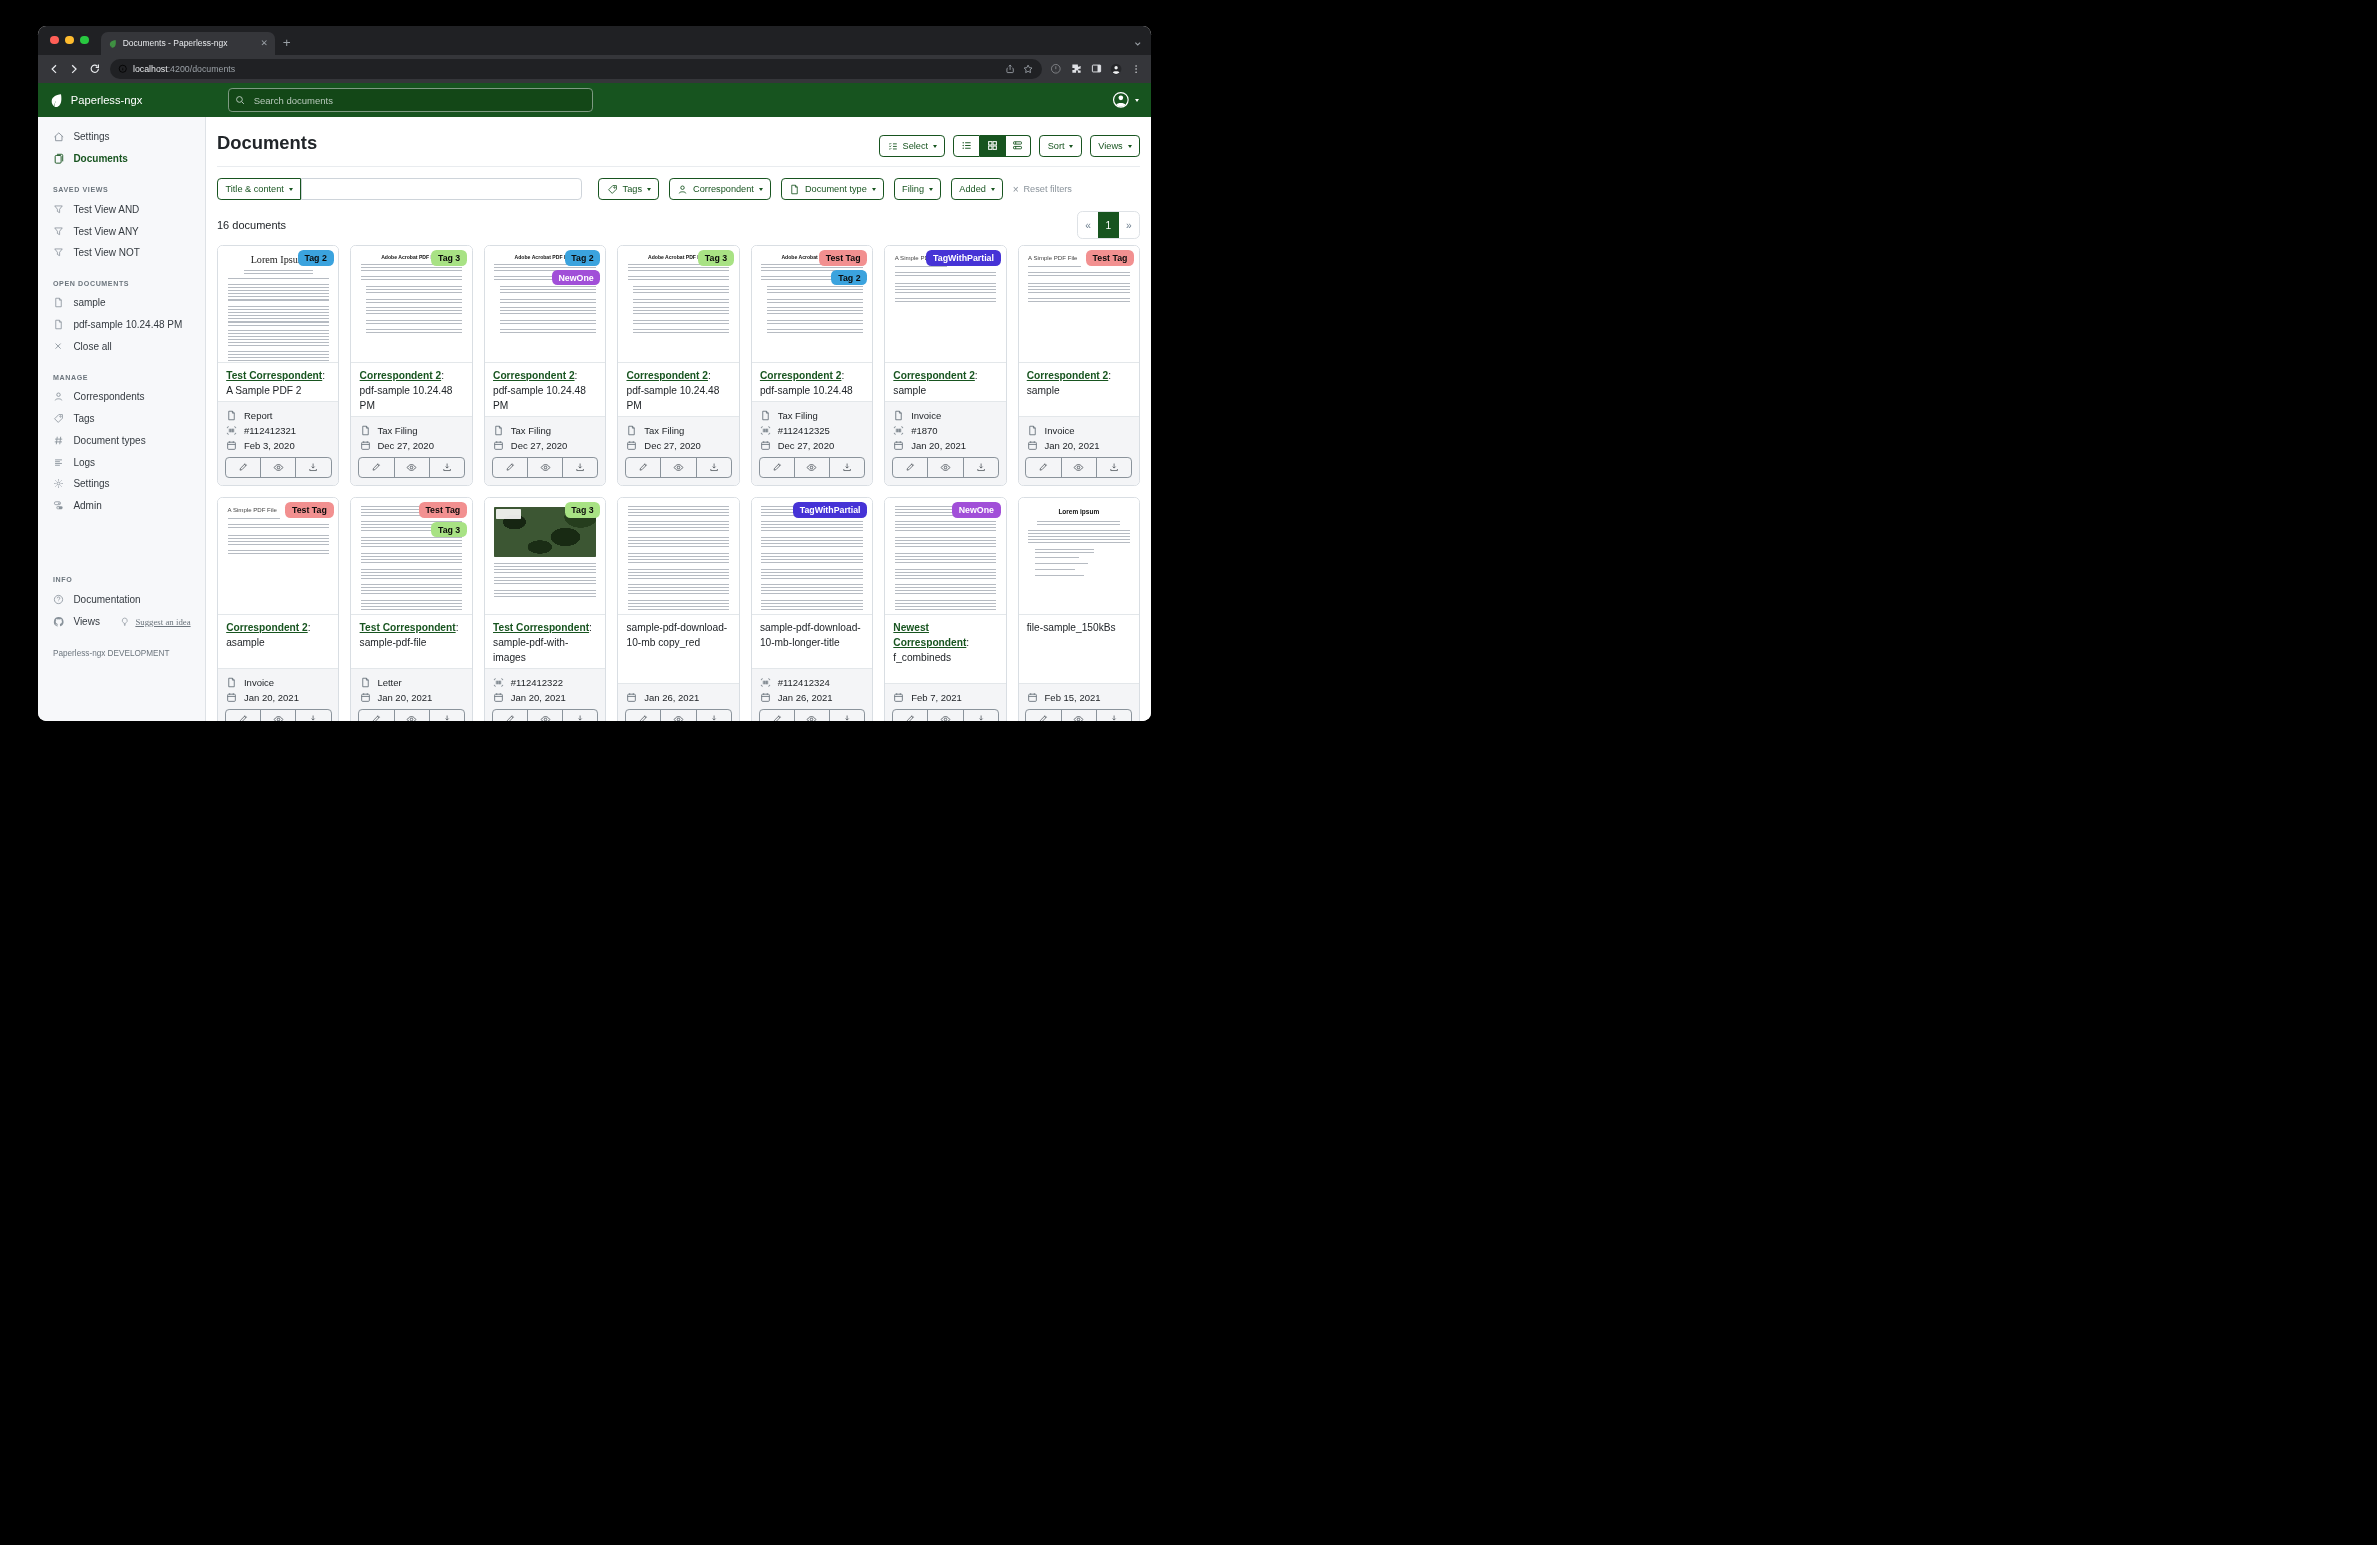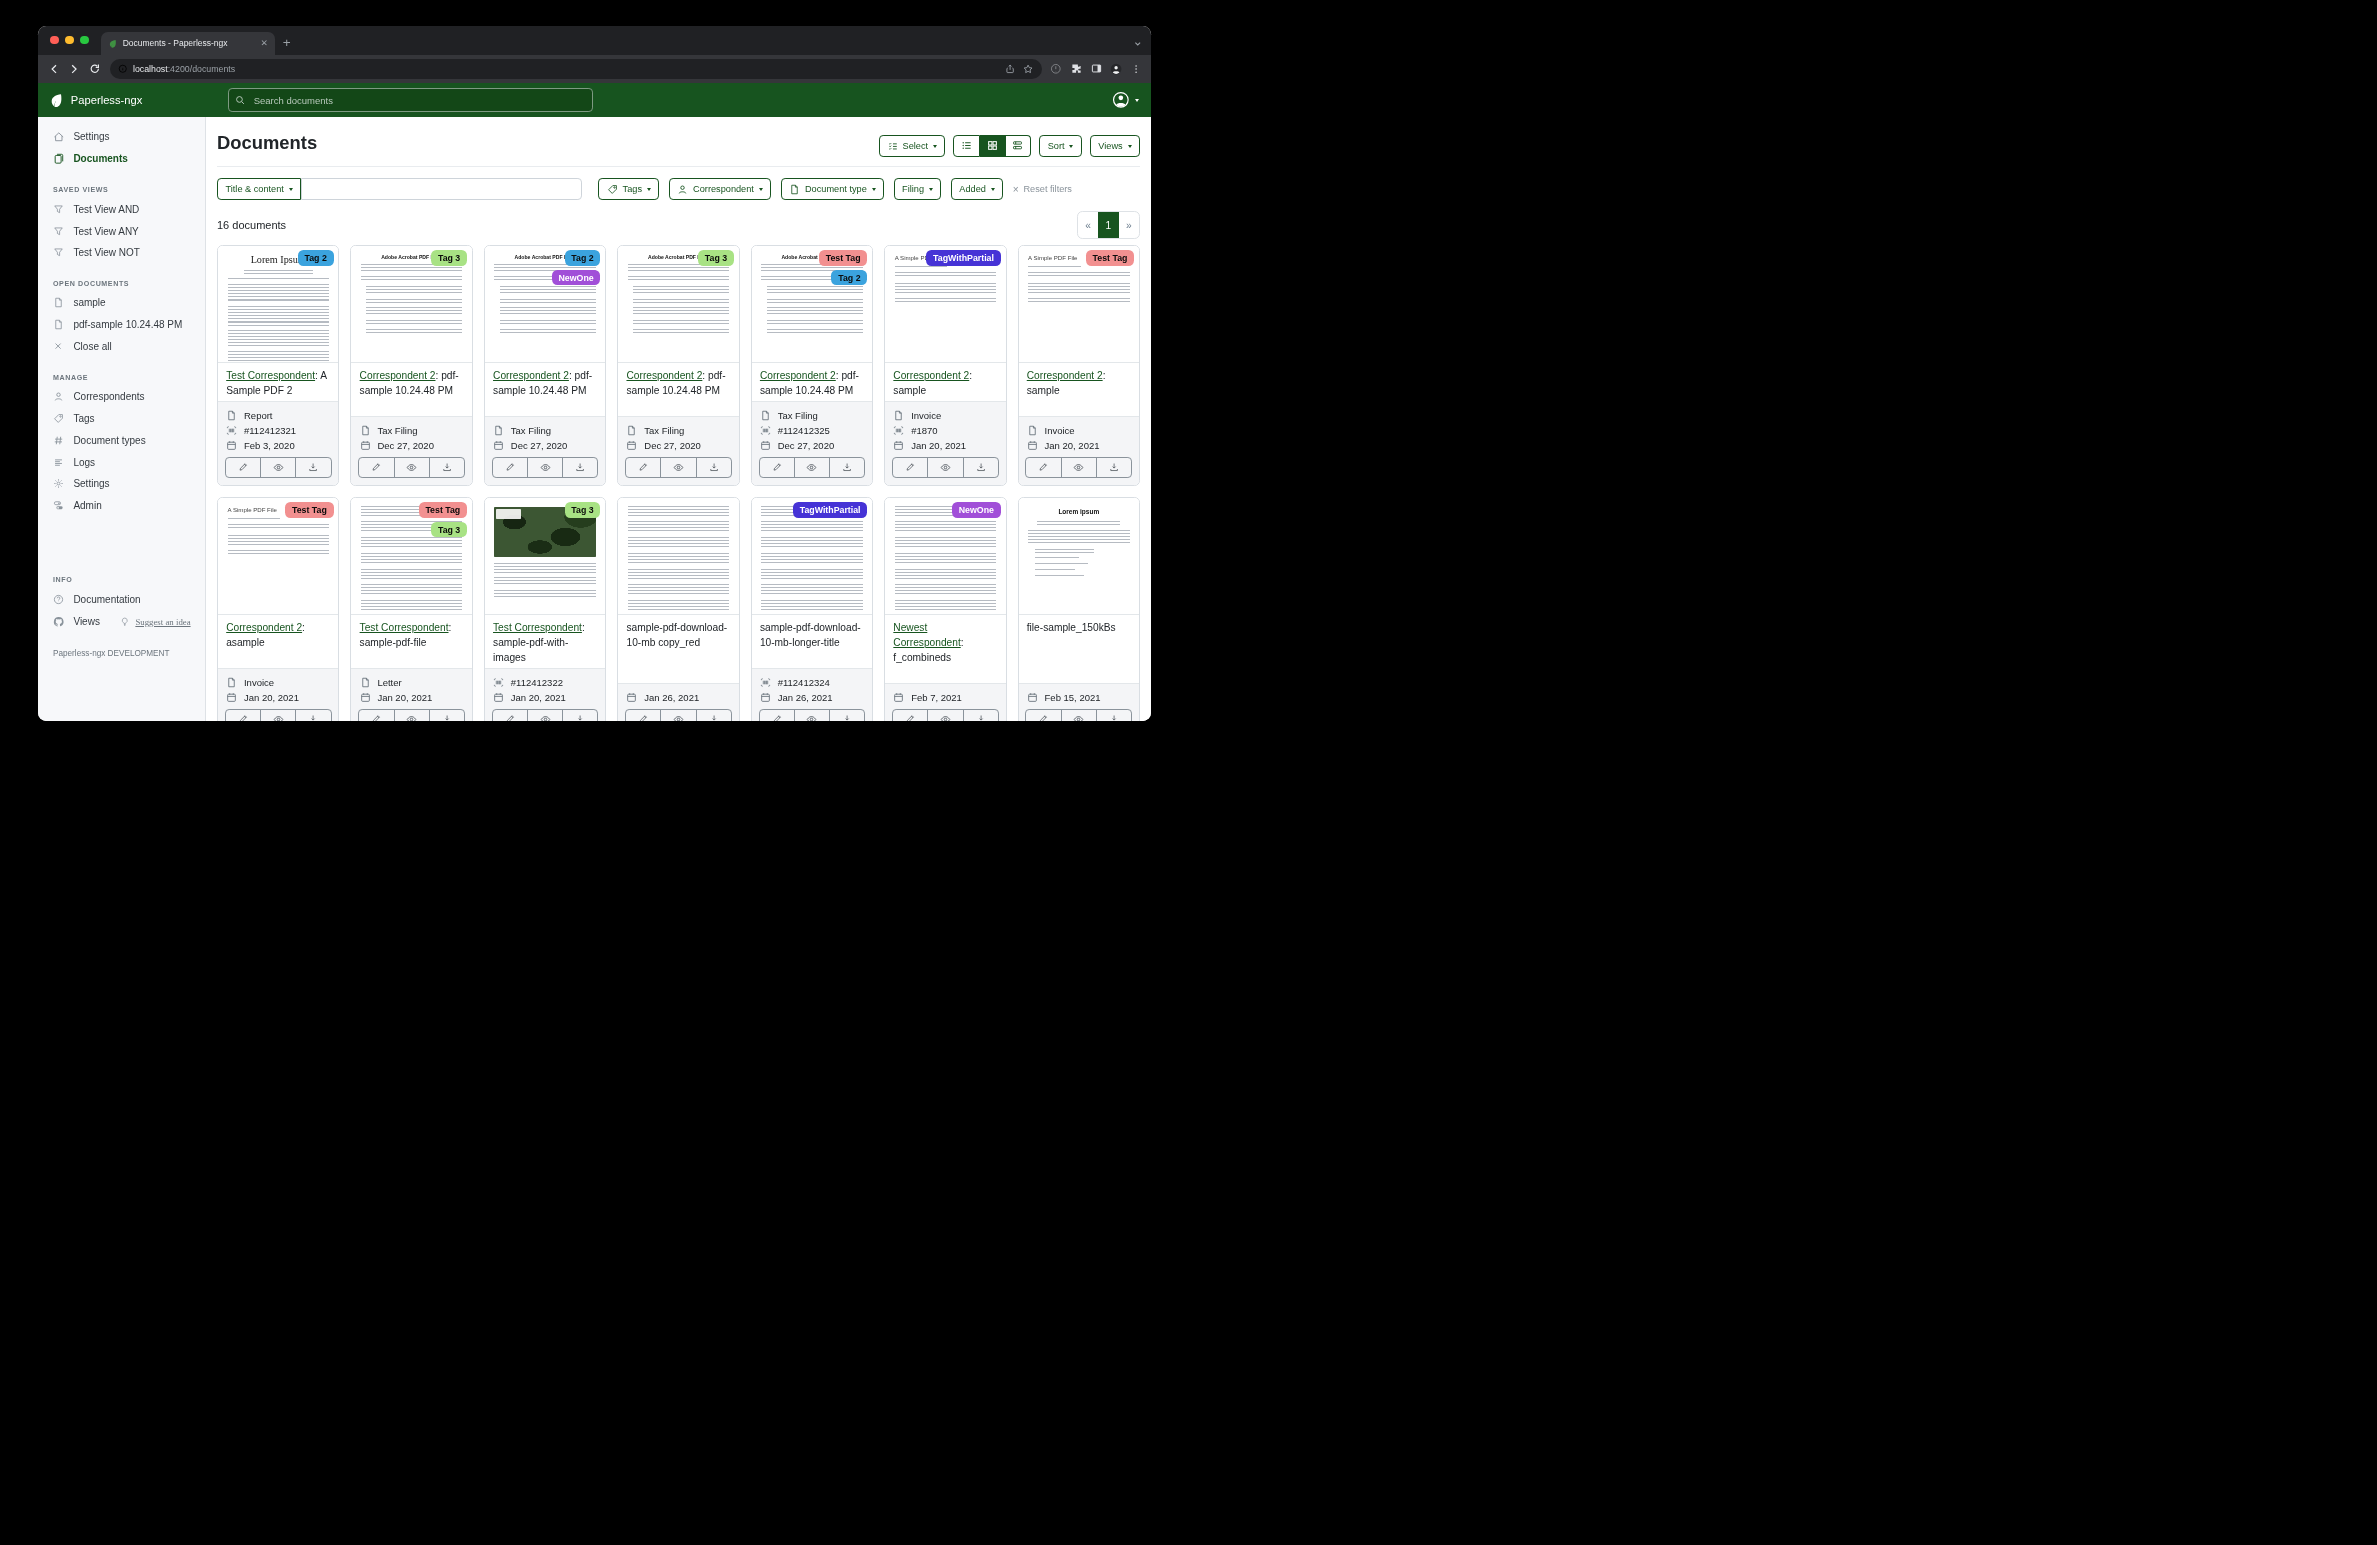--- a/index.html
+++ b/index.html
@@ -82,21 +82,21 @@
   .pg.cur { background:#17541f; color:#fff; }
   
   .cards { display:grid; grid-template-columns:repeat(7,1fr); gap:11px; }
   .card { height:239px; border:0.7px solid #d9dee3; border-radius:5.4px; background:#fff;
           display:flex; flex-direction:column; overflow:hidden; position:relative; }
   .thumb { height:117px; border-bottom:0.7px solid #e3e7ea; position:relative; overflow:hidden; flex-shrink:0;
            padding:8.2px 9.5px; box-sizing:border-box; background:#fff; }
   .badges { position:absolute; top:4.8px; right:4.8px; display:flex; flex-direction:column; align-items:flex-end; gap:4.1px; }
   .badge { font-size:8.8px; font-weight:bold; padding:2.7px 6.8px; border-radius:5.4px; white-space:nowrap; }
   .cardbody { padding:6.8px 8.2px; font-size:10.2px; line-height:1.45; color:#212529; flex:1; min-height:0; overflow:hidden; }
-  .corr { color:#17541f; font-weight:normal; text-decoration:underline; }
+  .corr { color:#17541f; font-weight:bold; text-decoration:underline; }
   .cardfoot { background:#f4f5f7; border-top:0.7px solid #e3e7ea; padding:5.4px 6.8px 6.8px; flex-shrink:0; }
   .meta { display:flex; align-items:center; gap:6.8px; font-size:9.5px; color:#212529; padding:2px 1.4px; }
   .meta .ic { color:#5f6a73; width:11px; display:flex; flex-shrink:0; }
   .actions { display:flex; margin-top:4.8px; border:0.7px solid #8a939b; border-radius:4.1px; overflow:hidden; }
   .act { flex:1; height:18.4px; display:flex; align-items:center; justify-content:center; color:#495057; border-left:0.7px solid #8a939b; }
   .act:first-child { border-left:none; }
   
   .p { background:repeating-linear-gradient(#b6bbc2 0 1.1px, transparent 1.1px 3.1px); margin-bottom:4.1px; }
   .tt-serif { font-family:"Liberation Serif",serif; font-size:10.2px; text-align:center; margin:0 0 4.8px; color:#1a1a1a; }
   .tt-b7 { font-size:5.1px; font-weight:bold; text-align:center; margin:0 0 4.1px; color:#111; }

